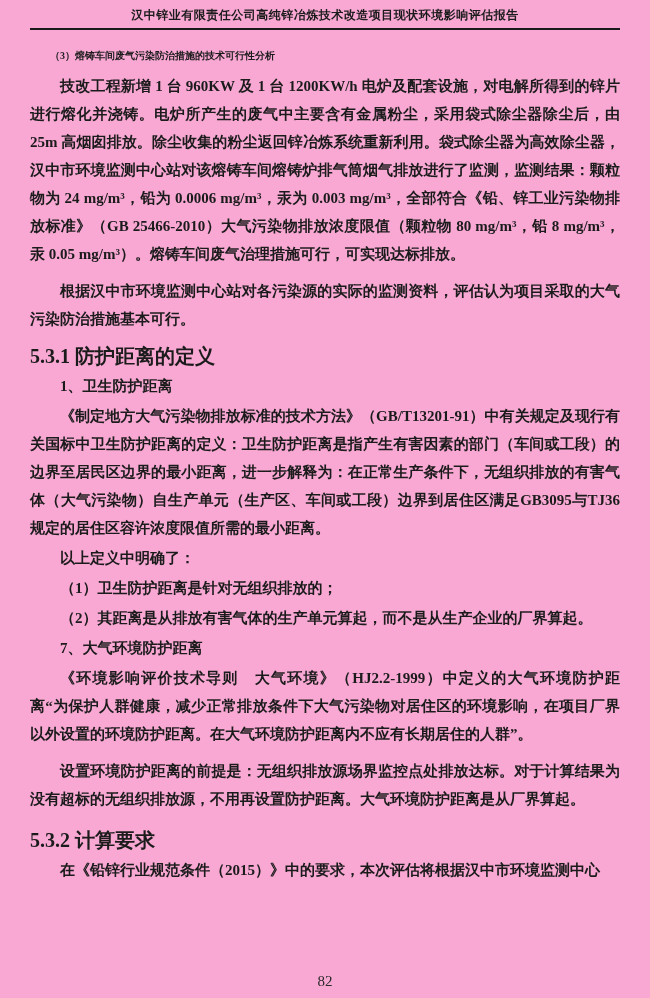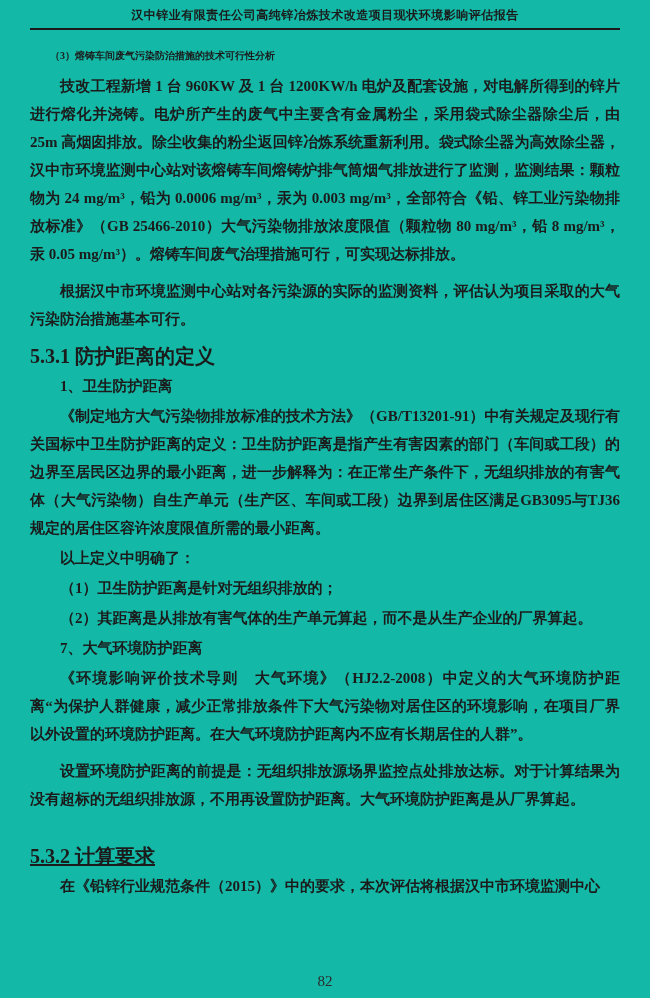--- a/index.html
+++ b/index.html
@@ -5,21 +5,21 @@
   html, body {
     margin: 0;
     padding: 0;
     background: #ffffff;
   }
   .page {
     position: relative;
     width: 650px;
     height: 998px;
     margin: 0 auto;
-    background: #14b8a6;
+    background: #f9a8d4;
     box-sizing: border-box;
     padding: 8px 30px 0 30px;
     font-family: "Liberation Serif", "DejaVu Serif", serif;
     color: #1b1b1b;
     overflow: hidden;
   }
   .doc-header {
     text-align: center;
     font-size: 12px;
     font-weight: bold;
@@ -51,22 +51,21 @@
     text-indent: 0;
     line-height: 26px;
   }
   .h3 {
     font-size: 20px;
     font-weight: bold;
     margin: 9px 0 2px 0;
     text-indent: 0;
   }
   .h3-late {
-    margin-top: 29px;
-    text-decoration: underline;
+    margin-top: 13px;
   }
   .para-gap {
     margin-top: 9px;
   }
   .page-footer {
     position: absolute;
     bottom: 8px;
     left: 0;
     width: 100%;
     text-align: center;
@@ -97,21 +96,21 @@
     <p class="para">《制定地方大气污染物排放标准的技术方法》（GB/T13201-91）中有关规定及现行有关国标中卫生防护距离的定义：卫生防护距离是指产生有害因素的部门（车间或工段）的边界至居民区边界的最小距离，进一步解释为：在正常生产条件下，无组织排放的有害气体（大气污染物）自生产单元（生产区、车间或工段）边界到居住区满足GB3095与TJ36规定的居住区容许浓度限值所需的最小距离。</p>
 
     <p class="para">以上定义中明确了：</p>
 
     <p class="para">（1）卫生防护距离是针对无组织排放的；</p>
 
     <p class="para">（2）其距离是从排放有害气体的生产单元算起，而不是从生产企业的厂界算起。</p>
 
     <p class="para">7、大气环境防护距离</p>
 
-    <p class="para">《环境影响评价技术导则　大气环境》（HJ2.2-2008）中定义的大气环境防护距离“为保护人群健康，减少正常排放条件下大气污染物对居住区的环境影响，在项目厂界以外设置的环境防护距离。在大气环境防护距离内不应有长期居住的人群”。</p>
+    <p class="para">《环境影响评价技术导则　大气环境》（HJ2.2-1999）中定义的大气环境防护距离“为保护人群健康，减少正常排放条件下大气污染物对居住区的环境影响，在项目厂界以外设置的环境防护距离。在大气环境防护距离内不应有长期居住的人群”。</p>
 
     <p class="para para-gap">设置环境防护距离的前提是：无组织排放源场界监控点处排放达标。对于计算结果为没有超标的无组织排放源，不用再设置防护距离。大气环境防护距离是从厂界算起。</p>
 
     <h3 class="h3 h3-late">5.3.2 计算要求</h3>
 
     <p class="para">在《铅锌行业规范条件（2015）》中的要求，本次评估将根据汉中市环境监测中心</p>
 
   </div>
 
   <div class="page-footer">82</div>

